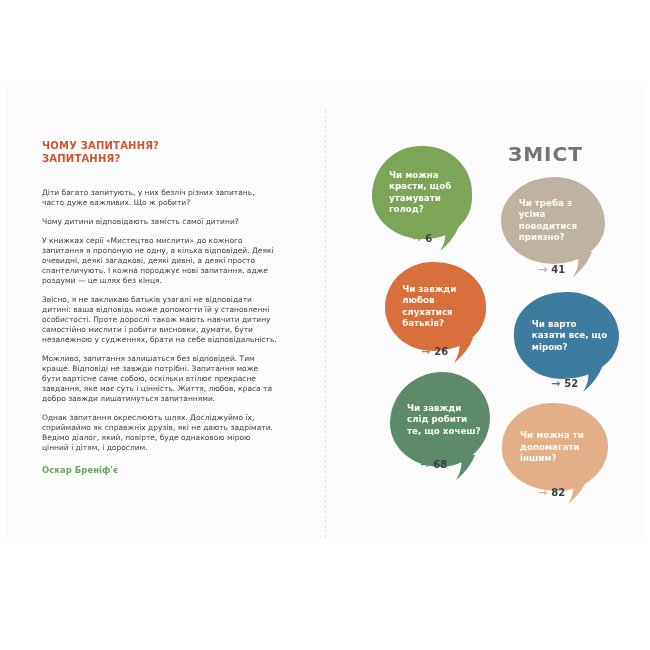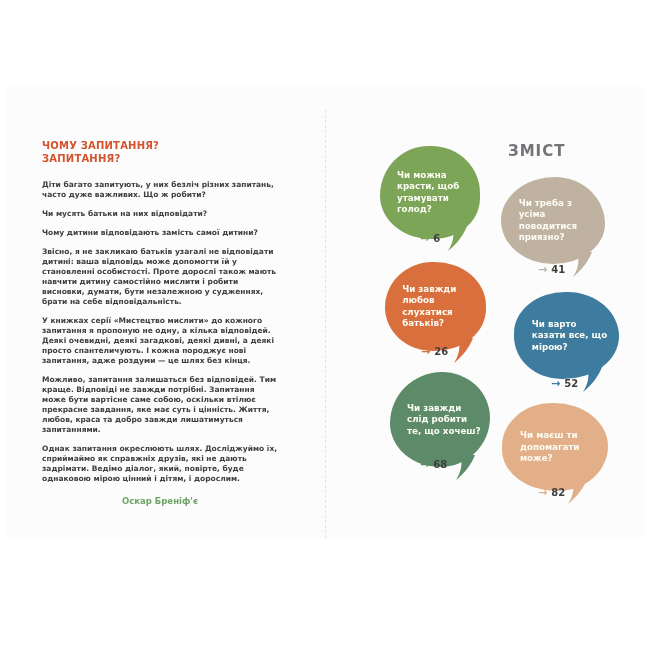--- a/index.html
+++ b/index.html
@@ -13,37 +13,37 @@
     position:absolute;left:6px;top:86px;width:638px;height:452px;
     background:#fcfcfc;
   }
   .divider{
     position:absolute;left:325px;top:110px;height:428px;width:0;
     border-left:1px dashed #e2e2e2;
   }
   
   .left-page{position:absolute;left:42px;top:139px;width:236px;}
   .hline{font-size:10px;font-weight:bold;line-height:13px;letter-spacing:.2px;}
-  .paras{margin-top:15px;font-weight:bold;}
+  .paras{margin-top:23px;}
   .paras p{font-size:7.5px;line-height:10px;margin:0 0 9px 0;letter-spacing:0;}
-  .author{margin-top:12px;font-size:8.5px;font-weight:bold;text-align:center;}
+  .author{margin-top:12px;font-size:8.5px;font-weight:bold;}
   
   .toc-title{
     position:absolute;left:508px;top:142px;
-    font-size:15px;font-weight:bold;letter-spacing:1px;
+    font-size:20px;font-weight:bold;letter-spacing:1px;
   }
   .bubble{position:absolute;}
   .blob{position:absolute;left:0;top:0;right:0;bottom:0;}
   .b1 .blob{border-radius:50% 50% 48% 52% / 55% 52% 45% 48%;}
   .b2 .blob{border-radius:52% 48% 50% 50% / 50% 54% 46% 50%;}
   .b3 .blob{border-radius:48% 52% 52% 48% / 52% 50% 48% 50%;}
   .b4 .blob{border-radius:50% 50% 54% 46% / 48% 52% 50% 50%;}
   .b5 .blob{border-radius:52% 48% 50% 50% / 54% 48% 52% 46%;}
   .b6 .blob{border-radius:48% 52% 48% 52% / 50% 50% 52% 48%;}
-  .b1{left:380px;top:146px;width:100px;height:93px;text-decoration:underline;}
+  .b1{left:372px;top:146px;width:100px;height:93px;text-decoration:underline;}
   .b2{left:501px;top:177px;width:104px;height:87px;}
   .b3{left:385px;top:262px;width:101px;height:89px;}
   .b4{left:514px;top:292px;width:105px;height:87px;}
   .b5{left:390px;top:372px;width:100px;height:95px;}
   .b6{left:502px;top:403px;width:106px;height:88px;}
   .tail{position:absolute;width:20px;height:28px;}
   .b1 .tail{right:12px;bottom:-13px;}
   .b2 .tail{right:12px;bottom:-14px;}
   .b3 .tail{right:12px;bottom:-13px;}
   .b4 .tail{right:16px;bottom:-14px;}
@@ -69,24 +69,23 @@
 <body>
 
 <div class="spread"></div>
 <div class="divider"></div>
 
 <div class="left-page">
   <div class="hline" style="color: rgb(212, 82, 46);">ЧОМУ ЗАПИТАННЯ?</div>
   <div class="hline" style="color: rgb(212, 82, 46);">ЗАПИТАННЯ?</div>
   <div class="paras" style="color: rgb(62, 62, 60);">
     <p>Діти багато запитують, у них безліч різних запитань, часто дуже важливих. Що ж робити?</p>
-    <p>Чи мусять батьки на них відповідати?</p>
     <p>Чому дитини відповідають замість самої дитини?</p>
+    <p>У книжках серії «Мистецтво мислити» до кожного запитання я пропоную не одну, а кілька відповідей. Деякі очевидні, деякі загадкові, деякі дивні, а деякі просто спантеличують. І кожна породжує нові запитання, адже роздуми — це шлях без кінця.</p>
     <p>Звісно, я не закликаю батьків узагалі не відповідати дитині: ваша відповідь може допомогти їй у становленні особистості. Проте дорослі також мають навчити дитину самостійно мислити і робити висновки, думати, бути незалежною у судженнях, брати на себе відповідальність.</p>
-    <p>У книжках серії «Мистецтво мислити» до кожного запитання я пропоную не одну, а кілька відповідей. Деякі очевидні, деякі загадкові, деякі дивні, а деякі просто спантеличують. І кожна породжує нові запитання, адже роздуми — це шлях без кінця.</p>
     <p>Можливо, запитання залишаться без відповідей. Тим краще. Відповіді не завжди потрібні. Запитання може бути вартісне саме собою, оскільки втілює прекрасне завдання, яке має суть і цінність. Життя, любов, краса та добро завжди лишатимуться запитаннями.</p>
     <p>Однак запитання окреслюють шлях. Досліджуймо їх, сприймаймо як справжніх друзів, які не дають задрімати. Ведімо діалог, який, повірте, буде однаковою мірою цінний і дітям, і дорослим.</p>
   </div>
   <div class="author" style="color: rgb(110, 162, 102);">Оскар Бреніф'є</div>
 </div>
 
 <div class="toc-title" style="color: rgb(117, 115, 120);">ЗМІСТ</div>
 
 <div class="bubble b1">
   <div class="blob" style="background: rgb(124, 165, 87);"></div>
@@ -146,18 +145,18 @@
     <span class="arr" style="color: rgb(93, 139, 105);">→</span>
     <span class="num">68</span>
   </div>
 </div>
 
 <div class="bubble b6">
   <div class="blob" style="background: rgb(226, 175, 136);"></div>
   <svg class="tail" viewBox="0 0 20 28">
     <path d="M4 2 C7 11 5 19 0 27 C10 19 16 10 19 2 Z" style="fill: rgb(226, 175, 136);"></path>
   </svg>
-  <div class="btext">Чи маєш ти допомагати може?</div>
+  <div class="btext">Чи можна ти допомагати іншим?</div>
   <div class="pageref" style="color: rgb(62, 62, 60);">
     <span class="arr" style="color: rgb(226, 175, 136);">→</span>
     <span class="num">82</span>
   </div>
 </div>
 
 </body></html>

